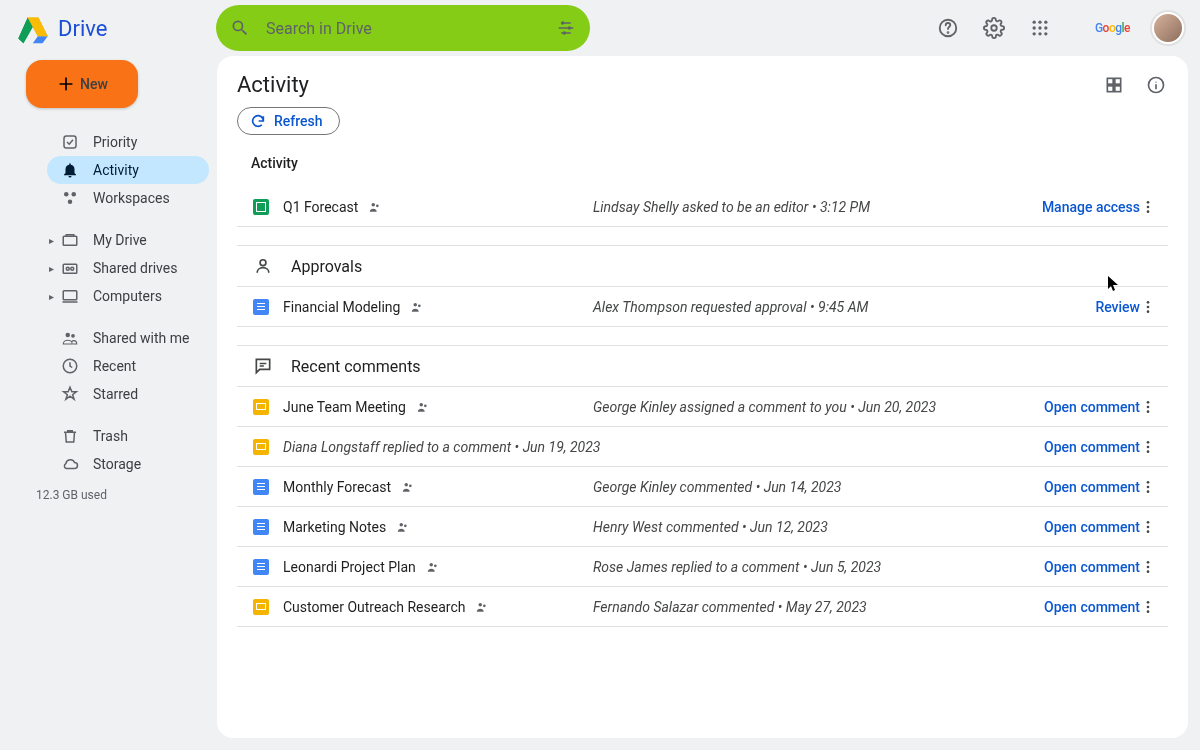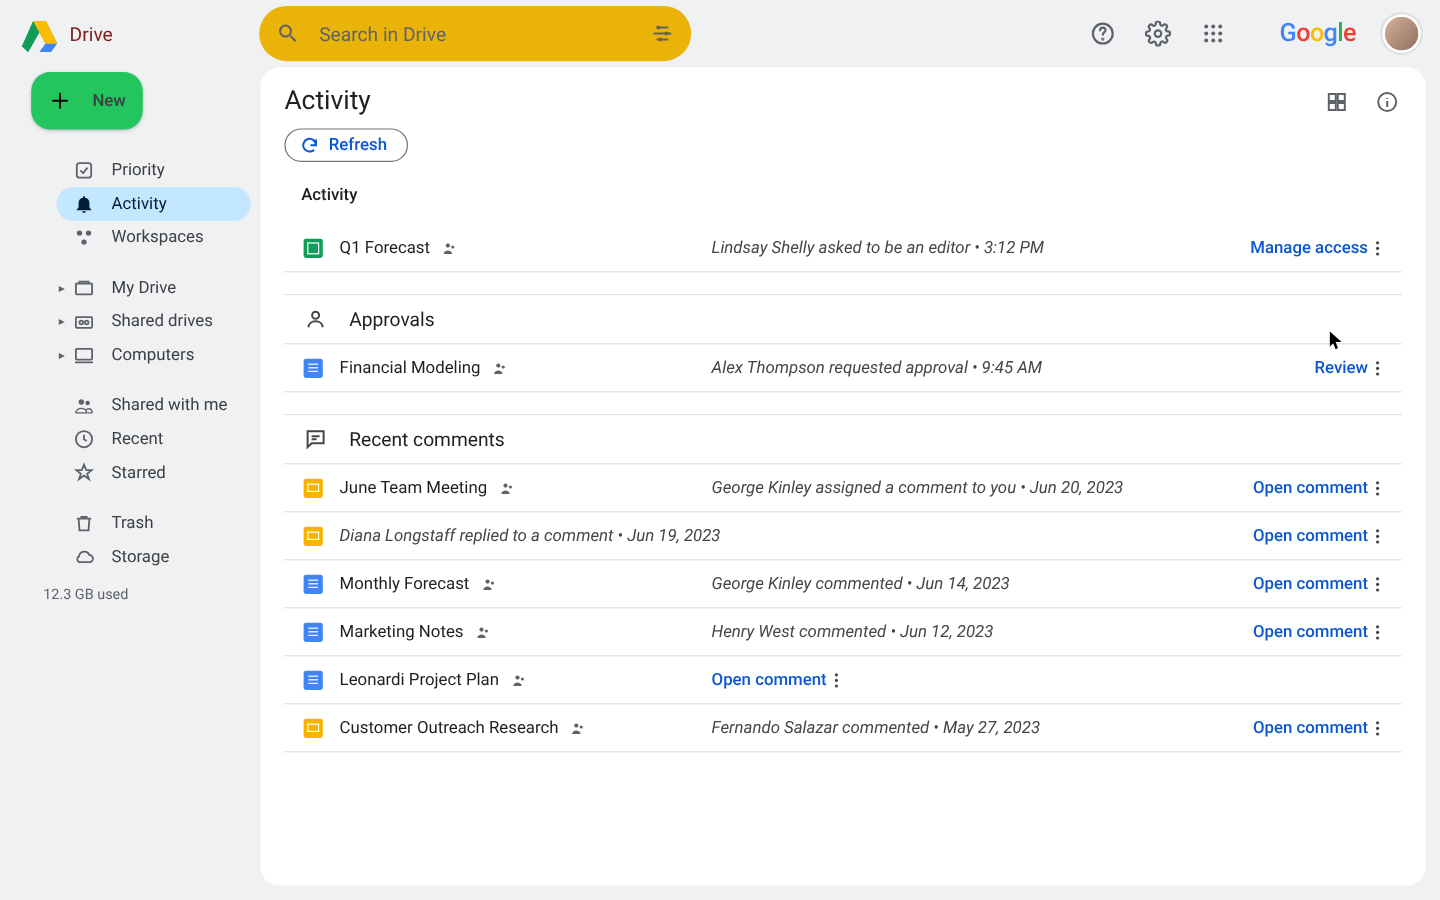--- a/index.html
+++ b/index.html
@@ -3,37 +3,37 @@
 <meta charset="utf-8">
 <style>
   * { box-sizing: border-box; margin: 0; padding: 0; font-family: 'Google Sans', Roboto, Arial, sans-serif; }
   body { background: #f0f1f3; width: 1200px; height: 750px; overflow: hidden; font-size: 14px; color: #3c4043; }
   .app { display: flex; flex-direction: column; height: 100%; }
 
   
   .header { display: flex; align-items: center; height: 56px; padding: 0 16px; }
   .logo-area { display: flex; align-items: center; gap: 8px; width: 200px; cursor: pointer; }
   .drive-logo svg { width: 34px; height: 34px; display: block; }
-  .product-name { font-size: 16px; color: #7f1d1d; }
-  .search-bar { flex: 1; max-width: 590px; background: #eab308; border-radius: 28px; height: 46px; display: flex; align-items: center; padding: 0 14px; color: #5f6368; cursor: text; }
+  .product-name { font-size: 22px; color: #1d4ed8; }
+  .search-bar { flex: 1; max-width: 590px; background: #84cc16; border-radius: 28px; height: 46px; display: flex; align-items: center; padding: 0 14px; color: #5f6368; cursor: text; }
   .search-bar .si { width: 20px; height: 20px; }
   .search-bar .placeholder { flex: 1; margin-left: 16px; font-size: 16px; color: #5f6368; }
   .search-bar .tune { width: 20px; height: 20px; cursor: pointer; }
   .header-spacer { flex: 1; }
   .header-actions { display: flex; align-items: center; gap: 22px; }
   .icon-btn { width: 24px; height: 24px; color: #5f6368; cursor: pointer; display:flex; align-items:center; justify-content:center;}
-  .google-logo { font-size: 21px; font-weight: 500; letter-spacing: -0.5px; margin-left: 21px; cursor:pointer;}
+  .google-logo { font-size: 12px; font-weight: 500; letter-spacing: -0.5px; margin-left: 21px; cursor:pointer;}
   .g-b { color:#4285F4;} .g-r{color:#EA4335;} .g-y{color:#FBBC05;} .g-g{color:#34A853;}
   .avatar { width: 32px; height: 32px; border-radius: 50%; background: linear-gradient(135deg,#d7b29d,#8d6e5c); border: 2px solid #fff; box-shadow: 0 0 0 2px #e0e0e0; cursor:pointer;}
 
   .body { display:flex; flex:1; min-height:0; padding: 0 12px 12px 12px; }
 
   
   .sidebar { width: 205px; padding: 4px 8px 0 10px; }
-  .new-btn { background:#22c55e; border-radius: 16px; padding: 14px 14px; display:inline-flex; align-items:center; gap:17px; box-shadow: 0 1px 3px rgba(0,0,0,0.2); font-size:14px; color:#3c4043; font-weight:500; cursor:pointer; margin-bottom: 14px; margin-left:4px;}
+  .new-btn { background:#f97316; border-radius: 16px; padding: 14px 30px; display:inline-flex; align-items:center; gap:4px; box-shadow: 0 1px 3px rgba(0,0,0,0.2); font-size:14px; color:#3c4043; font-weight:500; cursor:pointer; margin-bottom: 14px; margin-left:4px;}
   .nav-group { margin-top: 6px; }
   .nav-item { display:flex; align-items:center; gap: 14px; padding: 5px 10px 5px 14px; border-radius: 18px; cursor:pointer; color:#3c4043; font-size:14px; position:relative;margin-left:25px;}
   .nav-item .exp { position:absolute; left:2px; font-size:10px; color:#5f6368;}
   .nav-item .nic { width:18px; height:18px; display:flex; align-items:center; justify-content:center; color:#5f6368; flex-shrink:0;}
   .nav-item.active { background:#c2e7ff; color:#001d35; }
   .nav-item.active .nic { color:#001d35; }
   .storage-text { font-size: 12px; color:#5f6368; padding: 10px 0 0 14px; }
 
   
   .main { flex:1; background:#fff; border-radius: 16px; padding: 16px 20px; overflow:auto; }
@@ -456,20 +456,21 @@
     <div class="file-name">
       <span>Leonardi Project Plan</span>
       <span class="shared-dot">
                   <svg width="14" height="14" viewBox="0 0 24 24" fill="currentColor">
                     <circle cx="9" cy="8" r="3"></circle>
                     <circle cx="16" cy="10" r="2.3"></circle>
                     <path d="M3 20c0-3 3-5 6-5s6 2 6 5H3z"></path>
                   </svg>
                 </span>
     </div>
+    <div class="activity-text">Rose James replied to a comment • Jun 5, 2023</div>
     <span class="action-link">Open comment</span>
     <span class="more-vert">
                 <svg width="16" height="16" viewBox="0 0 24 24" fill="currentColor">
                   <circle cx="12" cy="5" r="2"></circle>
                   <circle cx="12" cy="12" r="2"></circle>
                   <circle cx="12" cy="19" r="2"></circle>
                 </svg>
               </span>
             </div>
             <div class="row">

